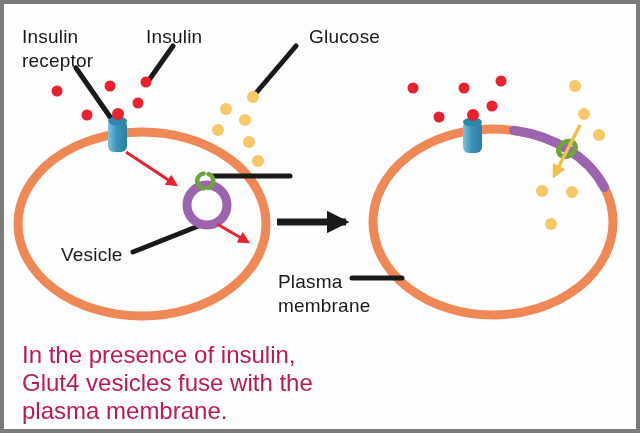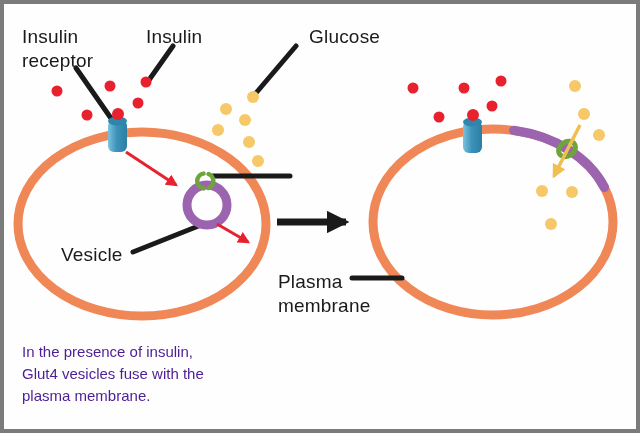--- a/index.html
+++ b/index.html
@@ -17,23 +17,23 @@
     position:absolute;
     white-space:pre-line;
     font-size:19px;
     line-height:24px;
     color:#1a1a1a;
     letter-spacing:0.2px;
   }
   .caption{
     position:absolute;
     white-space:pre-line;
-    font-size:15px;
-    line-height:22px;
-    color:#4c1d95;
+    font-size:24px;
+    line-height:28px;
+    color:#be185d;
   }
 </style>
 </head>
 <body>
 
 <div id="stage">
 
   <svg id="art" width="632" height="425" viewBox="4 4 632 425">
     <defs>
       <linearGradient id="cyl" x1="0" y1="0" x2="1" y2="0">

